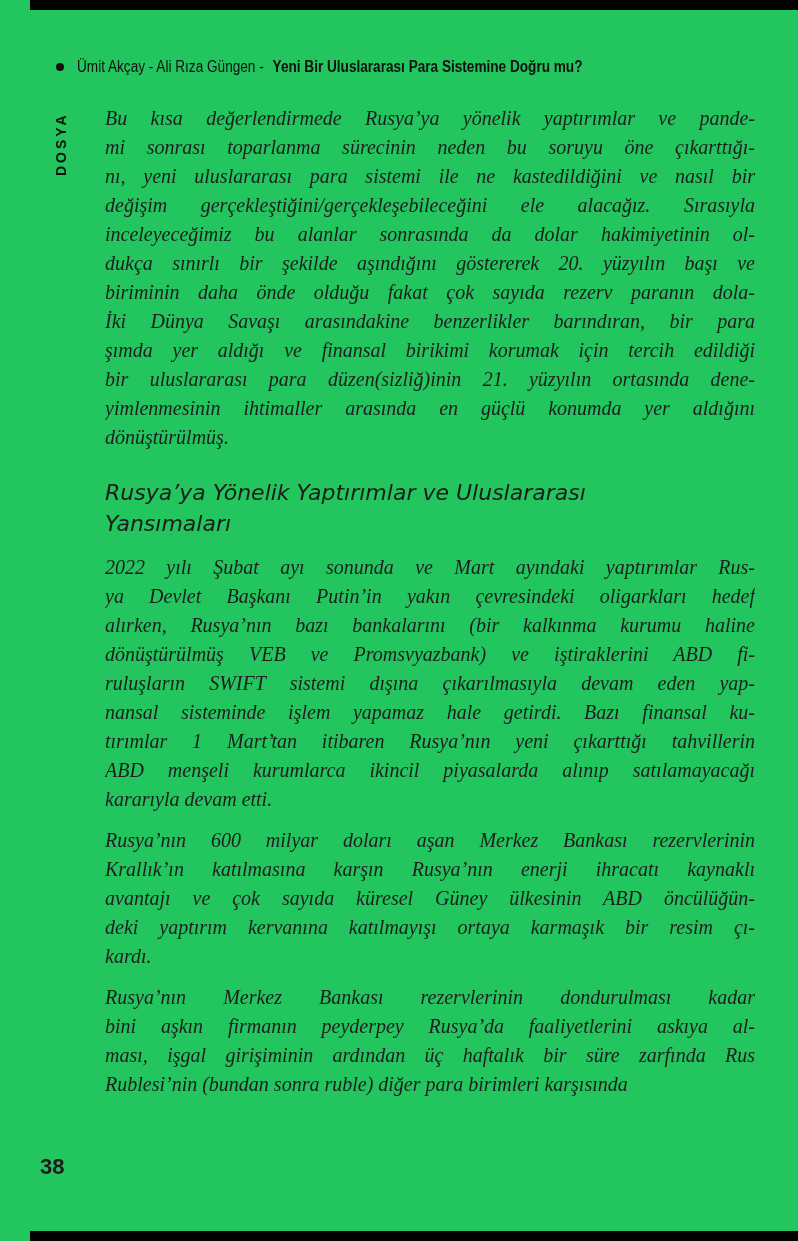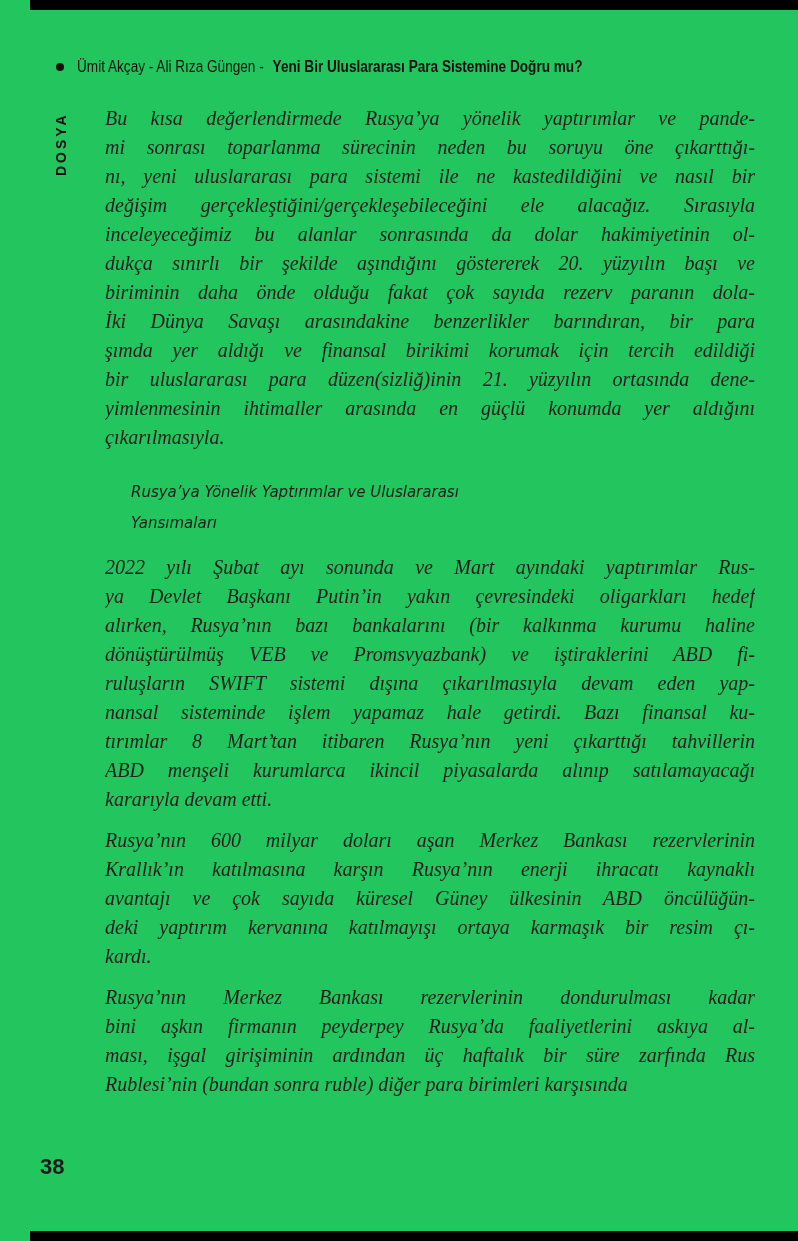--- a/index.html
+++ b/index.html
@@ -93,23 +93,22 @@
   .heading {
     margin: 25px 0 14px 0;
     font-family: "DejaVu Sans", sans-serif;
     font-weight: 400;
     color: #1c1c1c;
   }
   .heading .pline,
   .heading .pline.last {
     height: 31px;
     line-height: 31px;
-    font-size: 15px;
+    font-size: 22px;
     text-align: left;
-    margin-left: 26px;
   }
   .heading .pline::after { content: none; }
 
   .page-number {
     position: absolute;
     left: 40px;
     top: 1154px;
     font-family: "Liberation Sans", sans-serif;
     font-weight: 700;
     font-size: 22px;
@@ -139,34 +138,34 @@
         <div class="pline">mi sonrası toparlanma sürecinin neden bu soruyu öne çıkarttığı-</div>
         <div class="pline">nı, yeni uluslararası para sistemi ile ne kastedildiğini ve nasıl bir</div>
         <div class="pline">değişim gerçekleştiğini/gerçekleşebileceğini ele alacağız. Sırasıyla</div>
         <div class="pline">inceleyeceğimiz bu alanlar sonrasında da dolar hakimiyetinin ol-</div>
         <div class="pline">dukça sınırlı bir şekilde aşındığını göstererek 20. yüzyılın başı ve</div>
         <div class="pline">biriminin daha önde olduğu fakat çok sayıda rezerv paranın dola-</div>
         <div class="pline">İki Dünya Savaşı arasındakine benzerlikler barındıran, bir para</div>
         <div class="pline">şımda yer aldığı ve finansal birikimi korumak için tercih edildiği</div>
         <div class="pline">bir uluslararası para düzen(sizliğ)inin 21. yüzyılın ortasında dene-</div>
         <div class="pline">yimlenmesinin ihtimaller arasında en güçlü konumda yer aldığını</div>
-        <div class="pline last">çıkarılmasıyla.</div>
+        <div class="pline last">dönüştürülmüş.</div>
       </div>
     <div class="heading">
         <div class="pline">Rusya’ya Yönelik Yaptırımlar ve Uluslararası</div>
         <div class="pline last">Yansımaları</div>
       </div>
     <div class="para">
         <div class="pline">2022 yılı Şubat ayı sonunda ve Mart ayındaki yaptırımlar Rus-</div>
         <div class="pline">ya Devlet Başkanı Putin’in yakın çevresindeki oligarkları hedef</div>
         <div class="pline">alırken, Rusya’nın bazı bankalarını (bir kalkınma kurumu haline</div>
         <div class="pline">dönüştürülmüş VEB ve Promsvyazbank) ve iştiraklerini ABD fi-</div>
         <div class="pline">ruluşların SWIFT sistemi dışına çıkarılmasıyla devam eden yap-</div>
         <div class="pline">nansal sisteminde işlem yapamaz hale getirdi. Bazı finansal ku-</div>
-        <div class="pline">tırımlar 8 Mart’tan itibaren Rusya’nın yeni çıkarttığı tahvillerin</div>
+        <div class="pline">tırımlar 1 Mart’tan itibaren Rusya’nın yeni çıkarttığı tahvillerin</div>
         <div class="pline">ABD menşeli kurumlarca ikincil piyasalarda alınıp satılamayacağı</div>
         <div class="pline last">kararıyla devam etti.</div>
       </div>
     <div class="para">
         <div class="pline">Rusya’nın 600 milyar doları aşan Merkez Bankası rezervlerinin</div>
         <div class="pline">Krallık’ın katılmasına karşın Rusya’nın enerji ihracatı kaynaklı</div>
         <div class="pline">avantajı ve çok sayıda küresel Güney ülkesinin ABD öncülüğün-</div>
         <div class="pline">deki yaptırım kervanına katılmayışı ortaya karmaşık bir resim çı-</div>
         <div class="pline last">kardı.</div>
       </div>

